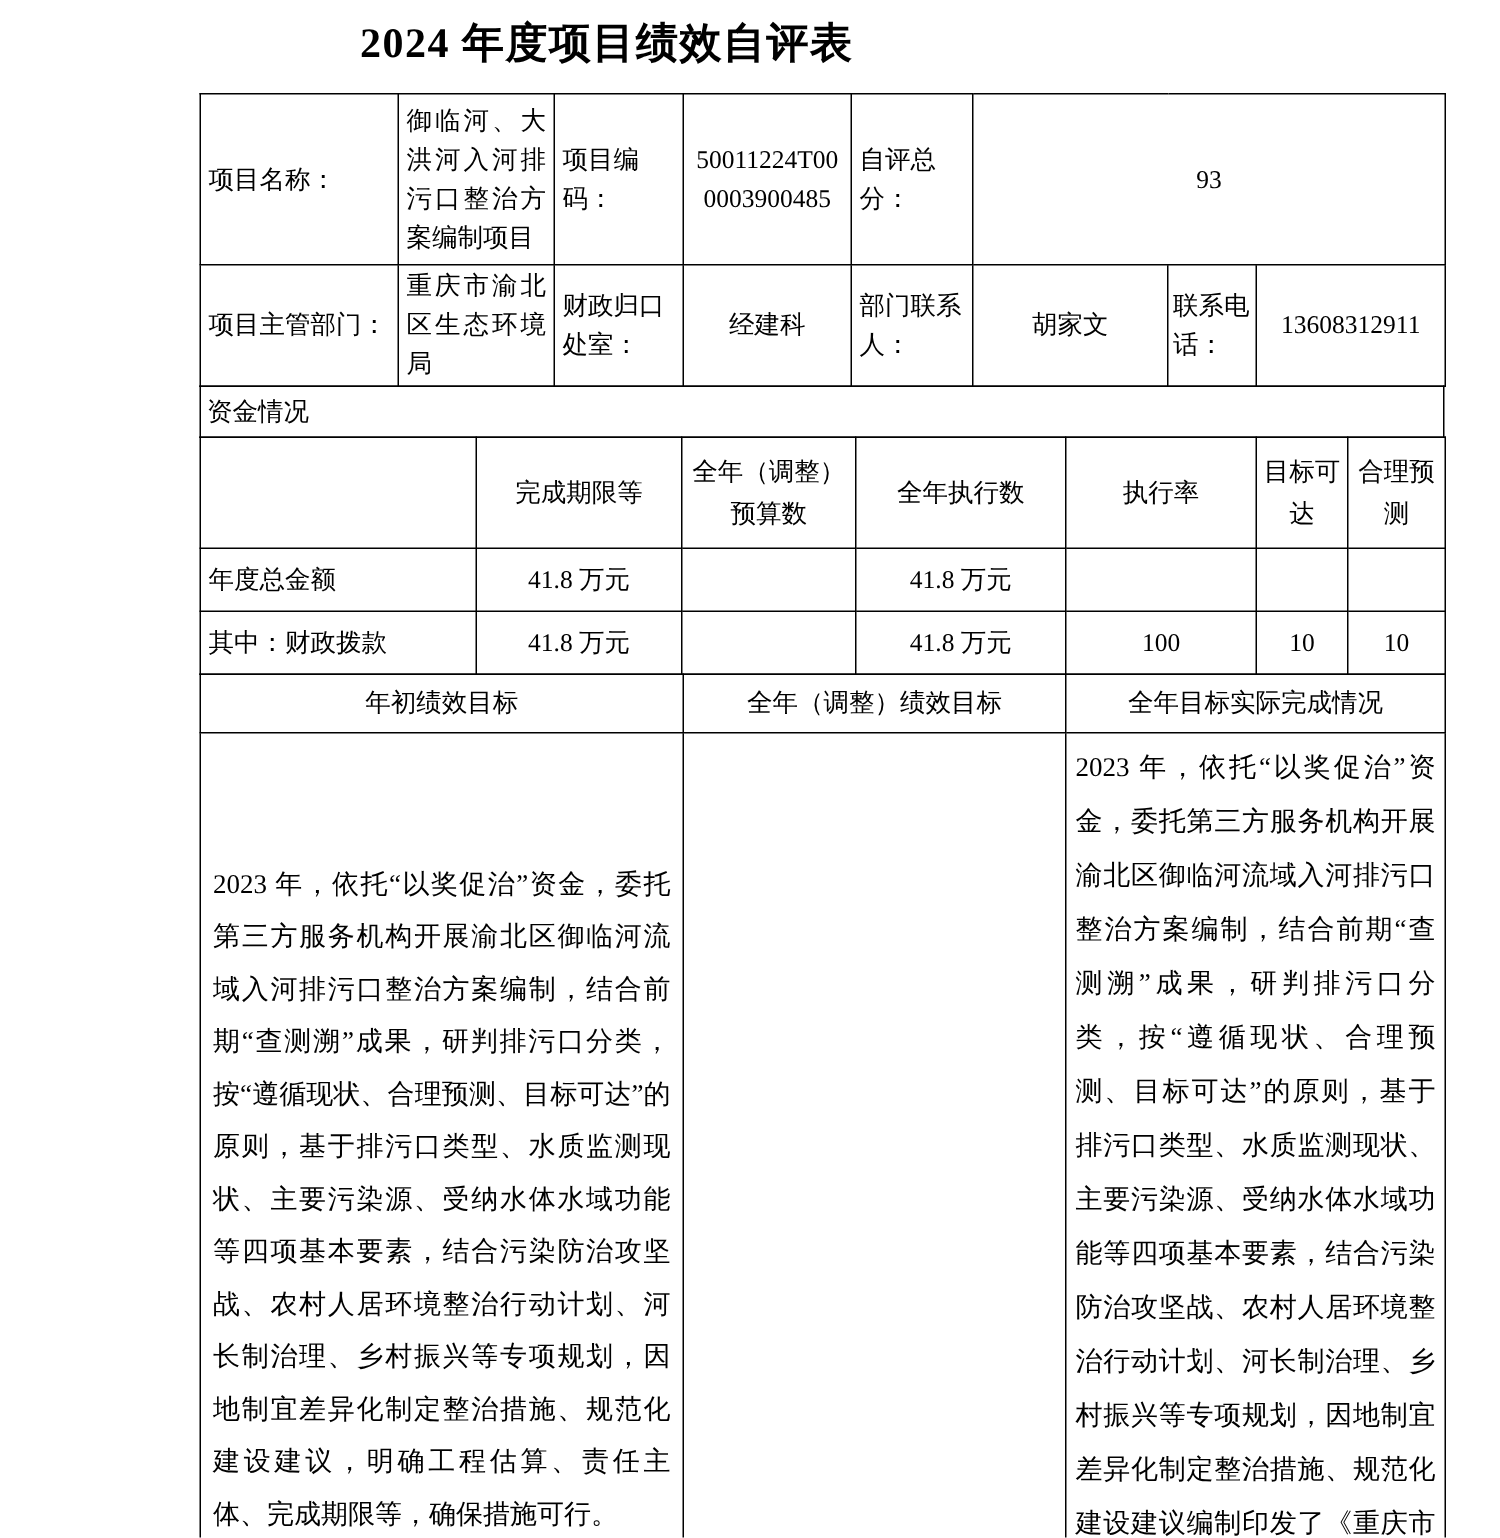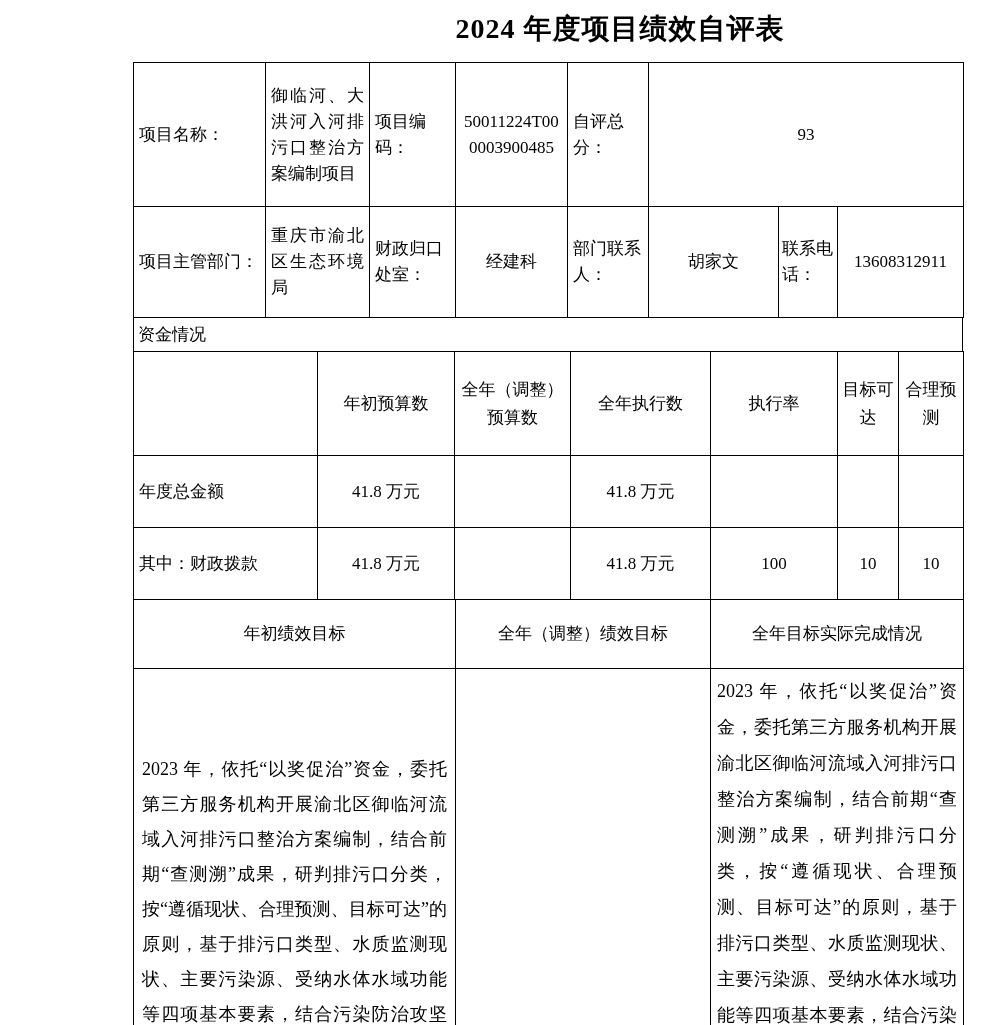--- a/index.html
+++ b/index.html
@@ -3,27 +3,27 @@
 <meta charset="utf-8">
 <style>
   html,body{margin:0;padding:0;}
   body{
     width:1000px;height:1025px;overflow:hidden;background:#ffffff;color:#000;
     font-family:"Liberation Serif","DejaVu Serif",serif;
     position:relative;
   }
   .doc-title{
     margin:10px 0 0 240px;width:760px;
-    text-align:center;font-size:28px;font-weight:bold;letter-spacing:1px;
+    font-size:28px;font-weight:bold;letter-spacing:1px;
   }
   .table-stack{position:absolute;left:133px;top:62px;width:830px;}
   table{border-collapse:collapse;table-layout:fixed;width:830px;}
   table + table{margin-top:-1px;}
   td{
-    border:1px solid #000;padding:16px 5px;font-size:17px;line-height:26px;
+    border:1px solid #000;padding:1px 5px;font-size:17px;line-height:26px;
     vertical-align:middle;overflow:hidden;word-break:break-word;
   }
   td.lbl{text-align:left;}
   td.val{text-align:center;}
   td.center{text-align:center;}
   td.just{text-align:justify;text-justify:inter-ideograph;}
   td.code{word-break:break-all;}
   td.section{height:31px;padding:1px 4px;}
   .r1 td{height:111px;}
   .r2 td{height:69px;}
@@ -92,21 +92,21 @@
         <col style="width:137px">
         <col style="width:116px">
         <col style="width:140px">
       <col style="width:127px">
         <col style="width:61px">
         <col style="width:65px">
     </colgroup>
     <tbody>
         <tr class="fh">
       <td></td>
-      <td>年初预算数</td>
+      <td>完成期限等</td>
       <td>全年（调整）预算数</td>
       <td>全年执行数</td>
       <td>执行率</td>
       <td class="tight">目标可达</td>
       <td class="tight">合理预测</td>
     </tr>
     <tr class="fr">
       <td class="lbl">年度总金额</td>
       <td class="center">41.8 万元</td>
       <td class="center"></td>

